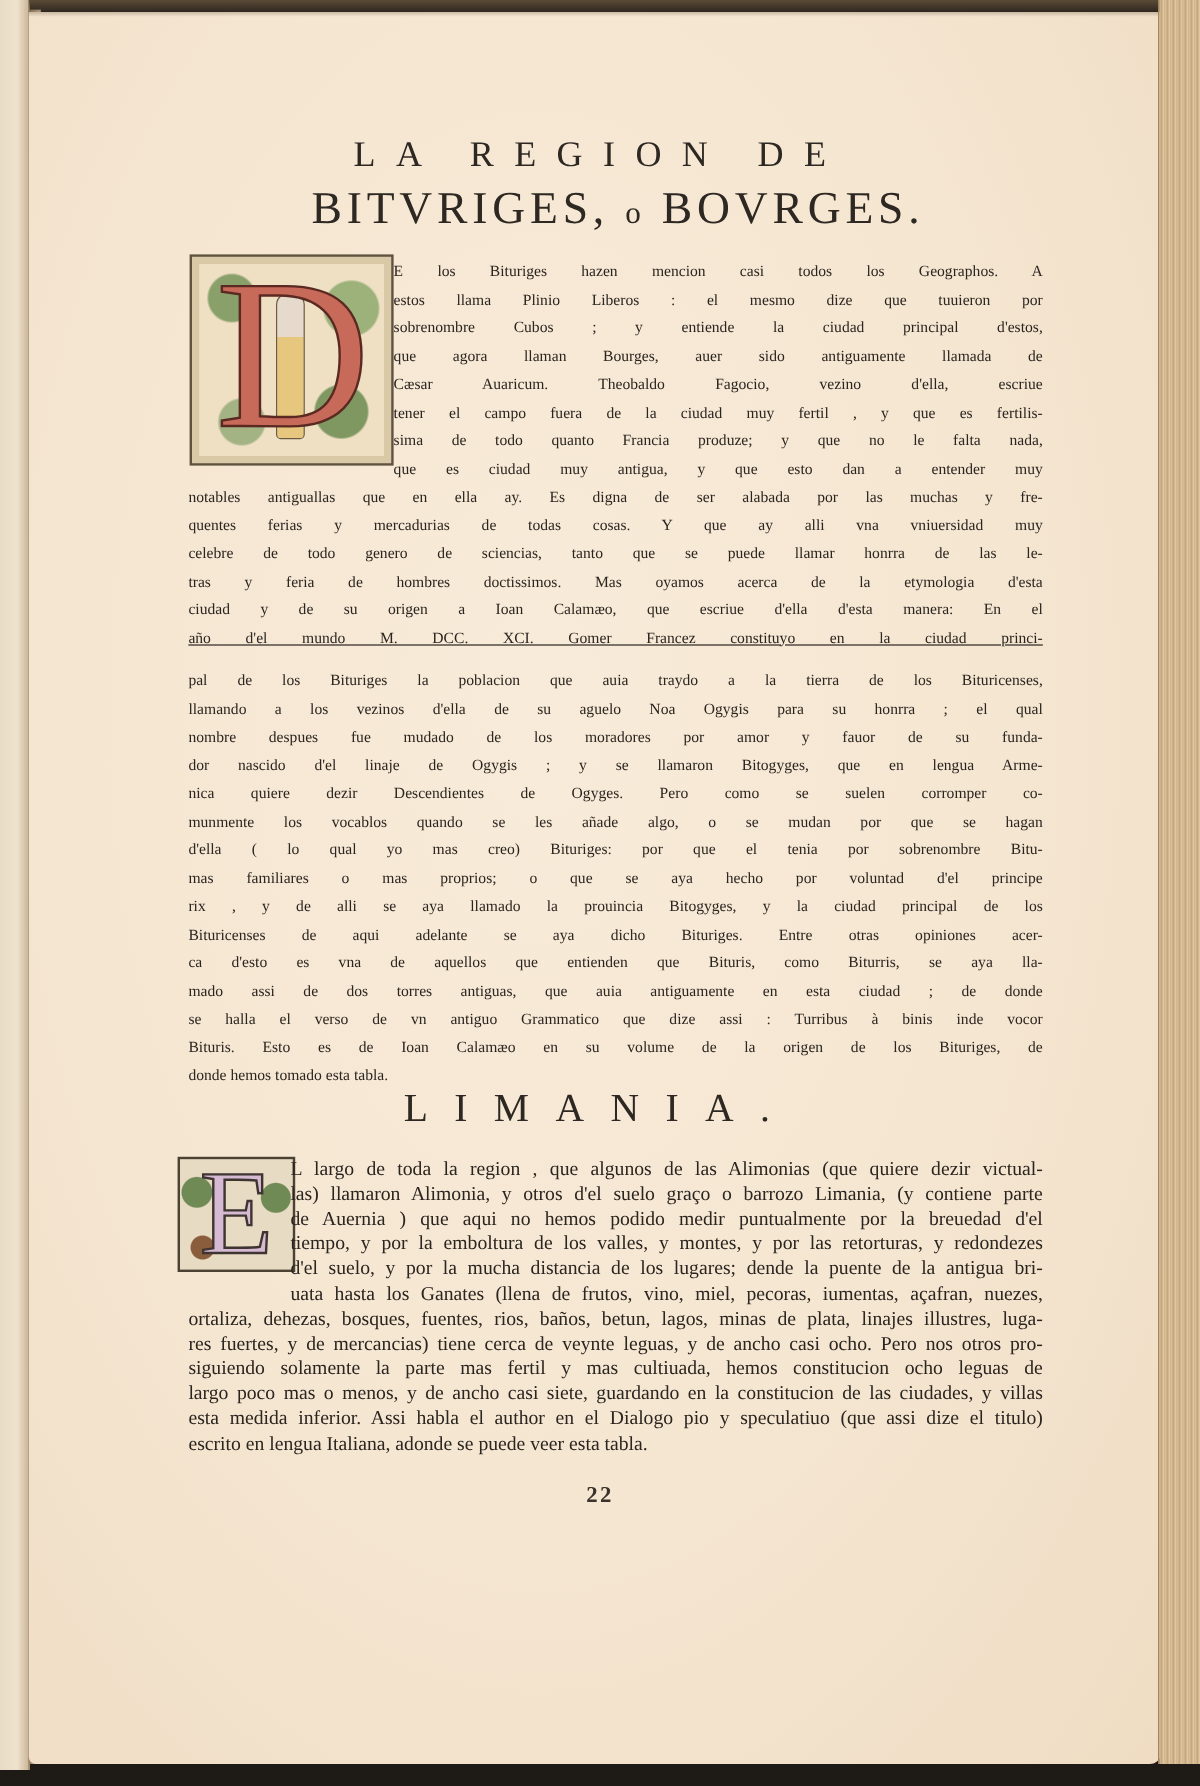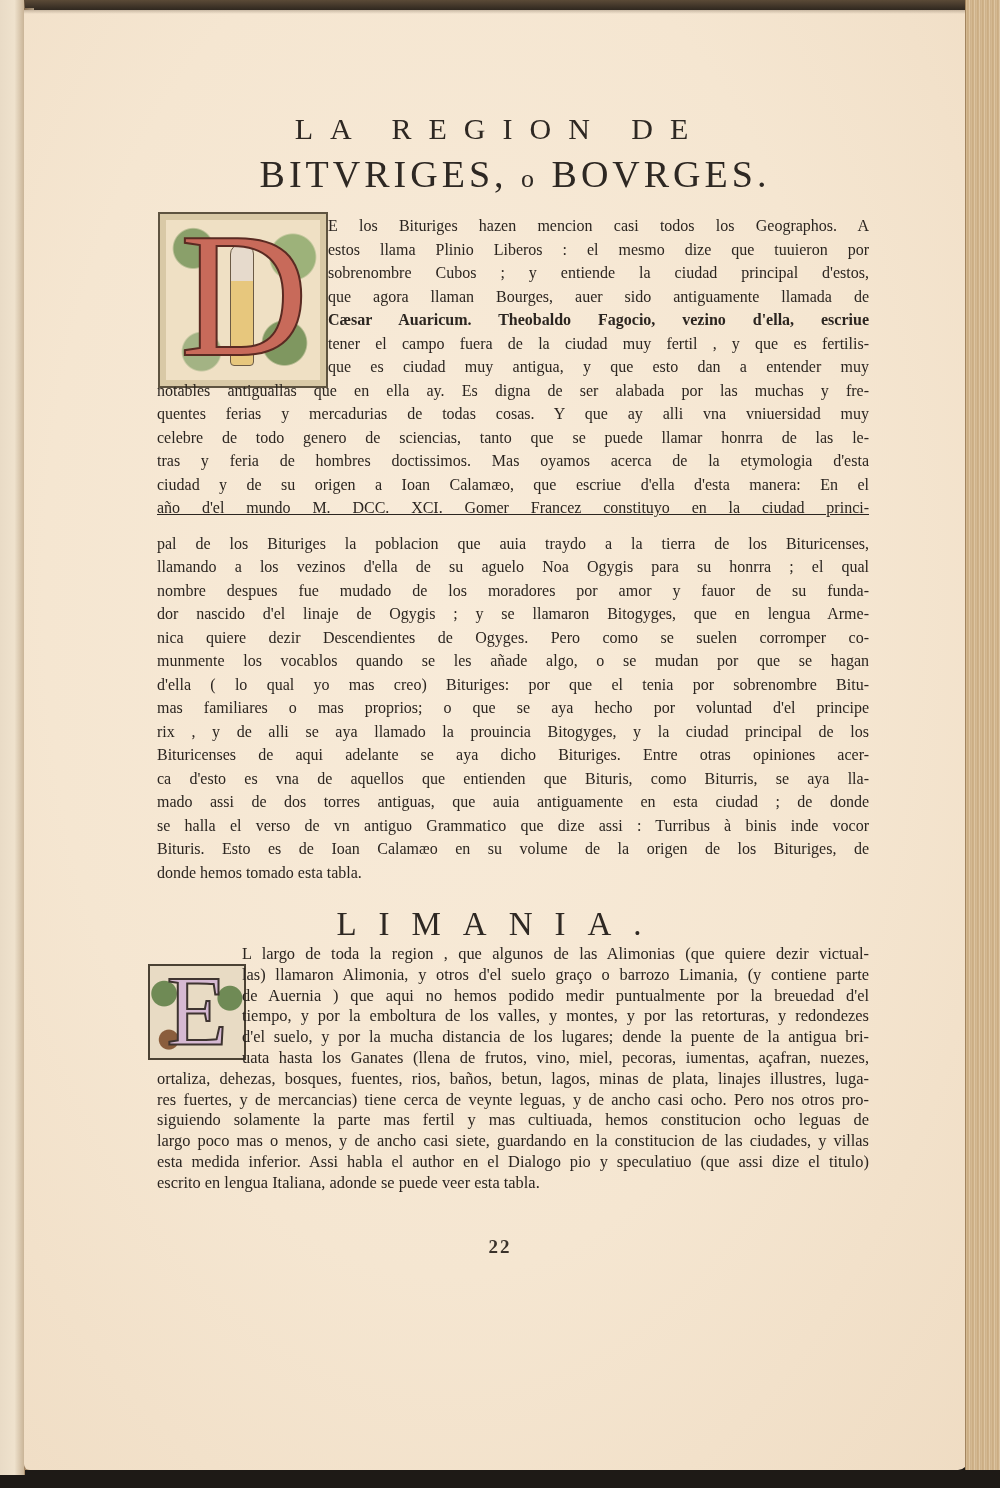--- a/index.html
+++ b/index.html
@@ -45,21 +45,21 @@
     }
     .title2 .small-o { font-size: 26px; }
     .section2-title {
       position: absolute; top: 906px; left: 0; width: 1000px; text-align: center;
       font-size: 33px; letter-spacing: 22px; color: #2e2823;
     }
     .para { position: absolute; left: 157px; width: 712px; }
     .line {
       display: block; white-space: nowrap; text-align: justify; text-align-last: justify;
     }
-    .p1 .line { font-size: 16px; height: 23.5px; line-height: 23.5px; }
+    .p1 .line { font-size: 13px; height: 23.5px; line-height: 23.5px; }
     .p2 .line { font-size: 16.4px; height: 20.8px; line-height: 20.8px; }
     .indent1 { margin-left: 171px; }
     .indent2 { margin-left: 85px; }
     .last { text-align-last: left !important; }
     .drop-cap-d {
       position: absolute; left: 158px; top: 212px; width: 166px; height: 172px;
       background:
         radial-gradient(circle at 20% 20%, #8aa06a 0 10%, transparent 11%),
         radial-gradient(circle at 80% 25%, #9db27a 0 12%, transparent 13%),
         radial-gradient(circle at 75% 75%, #7f9760 0 12%, transparent 13%),
@@ -118,22 +118,23 @@
   <div class="drop-cap-d">
     <div class="figure"></div>
     <div class="letter">D</div>
   </div>
 
   <div class="para p1" style="top:214px;">
     <span class="line indent1" style="width: 541px;">E los Bituriges hazen mencion casi todos los Geographos. A</span>
     <span class="line indent1" style="width: 541px;">estos llama Plinio Liberos : el mesmo dize que tuuieron por</span>
     <span class="line indent1" style="width: 541px;">sobrenombre Cubos ; y entiende la ciudad principal d'estos,</span>
     <span class="line indent1" style="width: 541px;">que agora llaman Bourges, auer sido antiguamente llamada de</span>
-    <span class="line indent1" style="width: 541px; font-weight: bold;">Cæsar Auaricum. Theobaldo Fagocio, vezino d'ella, escriue</span>
+    <span class="line indent1" style="width: 541px;">Cæsar Auaricum. Theobaldo Fagocio, vezino d'ella, escriue</span>
     <span class="line indent1" style="width: 541px;">tener el campo fuera de la ciudad muy fertil , y que es fertilis-</span>
+    <span class="line indent1" style="width: 541px;">sima de todo quanto Francia produze; y que no le falta nada,</span>
     <span class="line indent1" style="width: 541px;">que es ciudad muy antigua, y que esto dan a entender muy</span>
     <span class="line" style="width: 712px;">notables antiguallas que en ella ay.  Es digna de ser alabada por las muchas y fre-</span>
     <span class="line" style="width: 712px;">quentes ferias y mercadurias de todas cosas. Y que ay alli vna vniuersidad muy</span>
     <span class="line" style="width: 712px;">celebre de todo genero de sciencias, tanto que se puede llamar honrra de las le-</span>
     <span class="line" style="width: 712px;">tras y feria de hombres doctissimos.  Mas oyamos acerca de la etymologia d'esta</span>
     <span class="line" style="width: 712px;">ciudad y de su origen a Ioan Calamæo, que escriue d'ella d'esta manera:  En el</span>
     <span class="line" style="width: 712px; text-decoration: underline;">año d'el mundo M. DCC. XCI. Gomer Francez constituyo en la ciudad princi-</span>
     <span class="line" style="width: 712px; margin-top: 12px;">pal de los Bituriges la poblacion que auia traydo a la tierra de los Bituricenses,</span>
     <span class="line" style="width: 712px;">llamando a los vezinos d'ella de su aguelo Noa Ogygis para su honrra ; el qual</span>
     <span class="line" style="width: 712px;">nombre despues fue mudado de los moradores por amor y fauor de su funda-</span>
@@ -150,21 +151,21 @@
     <span class="line" style="width: 712px;">Bituris.  Esto es de Ioan Calamæo en su volume de la origen de los Bituriges, de</span>
     <span class="line last" style="width: 712px;">donde hemos tomado esta tabla.</span>
   </div>
 
   <div class="section2-title">LIMANIA.</div>
 
   <div class="drop-cap-e">
     <div class="letter">E</div>
   </div>
 
-  <div class="para p2" style="top:944px;">
+  <div class="para p2" style="top:964px;">
     <span class="line indent2" style="width: 627px;">L  largo de toda la region , que algunos de las Alimonias (que quiere dezir victual-</span>
     <span class="line indent2" style="width: 627px;">las) llamaron Alimonia, y otros d'el suelo graço o barrozo Limania, (y contiene parte</span>
     <span class="line indent2" style="width: 627px;">de Auernia ) que aqui no hemos podido medir puntualmente por la breuedad d'el</span>
     <span class="line indent2" style="width: 627px;">tiempo, y por la emboltura de los valles, y montes, y por las retorturas, y redondezes</span>
     <span class="line indent2" style="width: 627px;">d'el suelo, y por la mucha distancia de los lugares; dende la puente de la antigua bri-</span>
     <span class="line indent2" style="width: 627px;">uata hasta los Ganates (llena de frutos, vino, miel, pecoras, iumentas, açafran, nuezes,</span>
     <span class="line" style="width: 712px;">ortaliza, dehezas, bosques, fuentes, rios, baños, betun, lagos, minas de plata, linajes illustres, luga-</span>
     <span class="line" style="width: 712px;">res fuertes, y de mercancias) tiene cerca de veynte leguas, y de ancho casi ocho.  Pero nos otros pro-</span>
     <span class="line" style="width: 712px;">siguiendo solamente la parte mas fertil y mas cultiuada, hemos constitucion ocho leguas de</span>
     <span class="line" style="width: 712px;">largo poco mas o menos, y de ancho casi siete, guardando en la constitucion de las ciudades, y villas</span>

